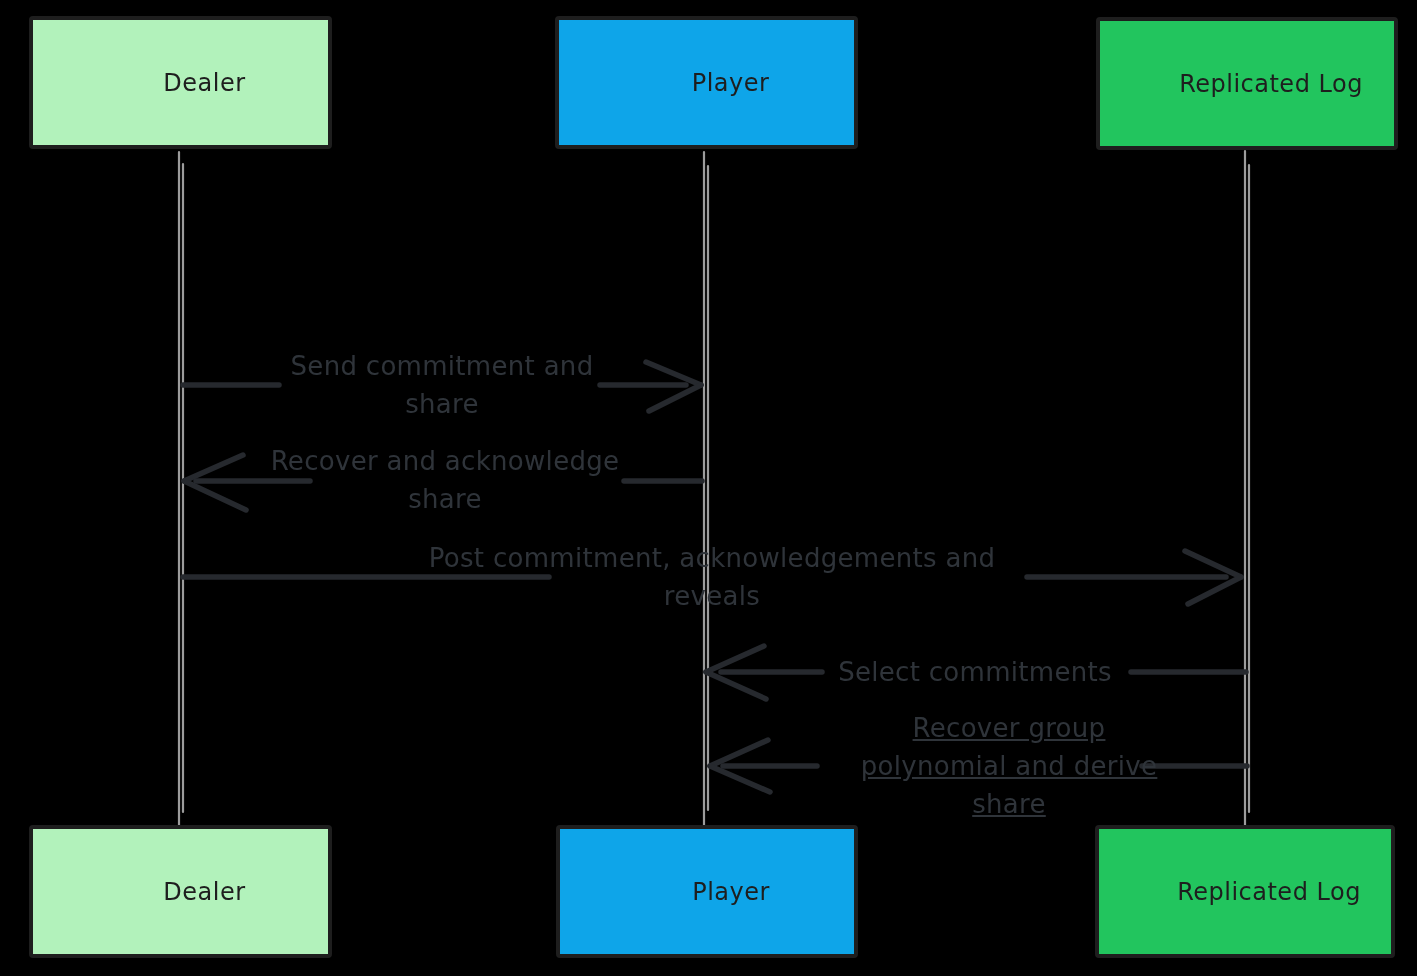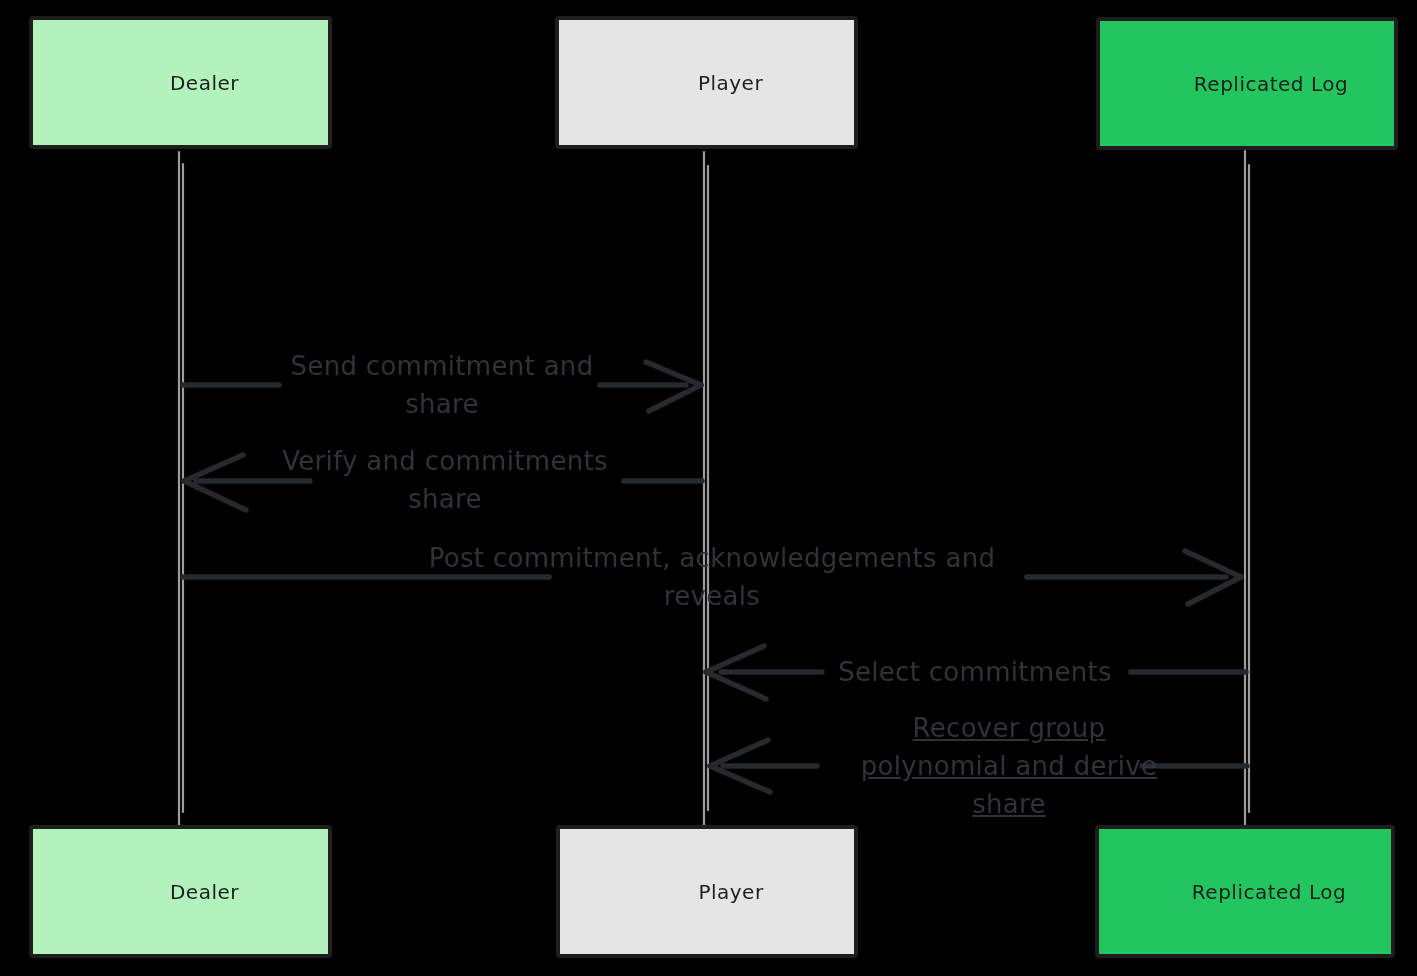--- a/index.html
+++ b/index.html
@@ -25,28 +25,28 @@
     position: absolute;
     box-sizing: border-box;
     border: 4px solid #1e1e1e;
     border-radius: 4px;
     display: flex;
     align-items: center;
     justify-content: center;
     height: 133px;
   }
   .actor-box .actor-label {
-    font-size: 20px;
+    font-size: 24px;
     color: #1e1e1e;
     letter-spacing: 0.5px;
     white-space: nowrap;
     margin-left: 48px;
   }
   .fill-green  { background: #b2f2bb; }
-  .fill-blue   { background: #e5e5e5; }
+  .fill-blue   { background: #0ea5e9; }
   .fill-yellow { background: #22c55e; }
 
   .box-dealer-top    { left: 29px;   top: 16px;  width: 303px; }
   .box-player-top    { left: 555px;  top: 16px;  width: 303px; }
   .box-replog-top    { left: 1096px; top: 17px;  width: 302px; }
   .box-dealer-bot    { left: 29px;   top: 825px; width: 303px; }
   .box-player-bot    { left: 556px;  top: 825px; width: 302px; }
   .box-replog-bot    { left: 1095px; top: 825px; width: 300px; }
 
   .msg-label {
@@ -139,21 +139,21 @@
   </div>
   <div class="actor-box fill-blue box-player-bot">
     <span class="actor-label">Player</span>
   </div>
   <div class="actor-box fill-yellow box-replog-bot">
     <span class="actor-label">Replicated Log</span>
   </div>
 
   <div class="msg-label lbl-m1">Send commitment and
 share</div>
-  <div class="msg-label lbl-m2">Verify and commitments
+  <div class="msg-label lbl-m2">Recover and acknowledge
 share</div>
   <div class="msg-label lbl-m3">Post commitment, acknowledgements and
 reveals</div>
   <div class="msg-label lbl-m4">Select commitments</div>
   <div class="msg-label lbl-m5">Recover group
 polynomial and derive
 share</div>
 
 </div>
 

